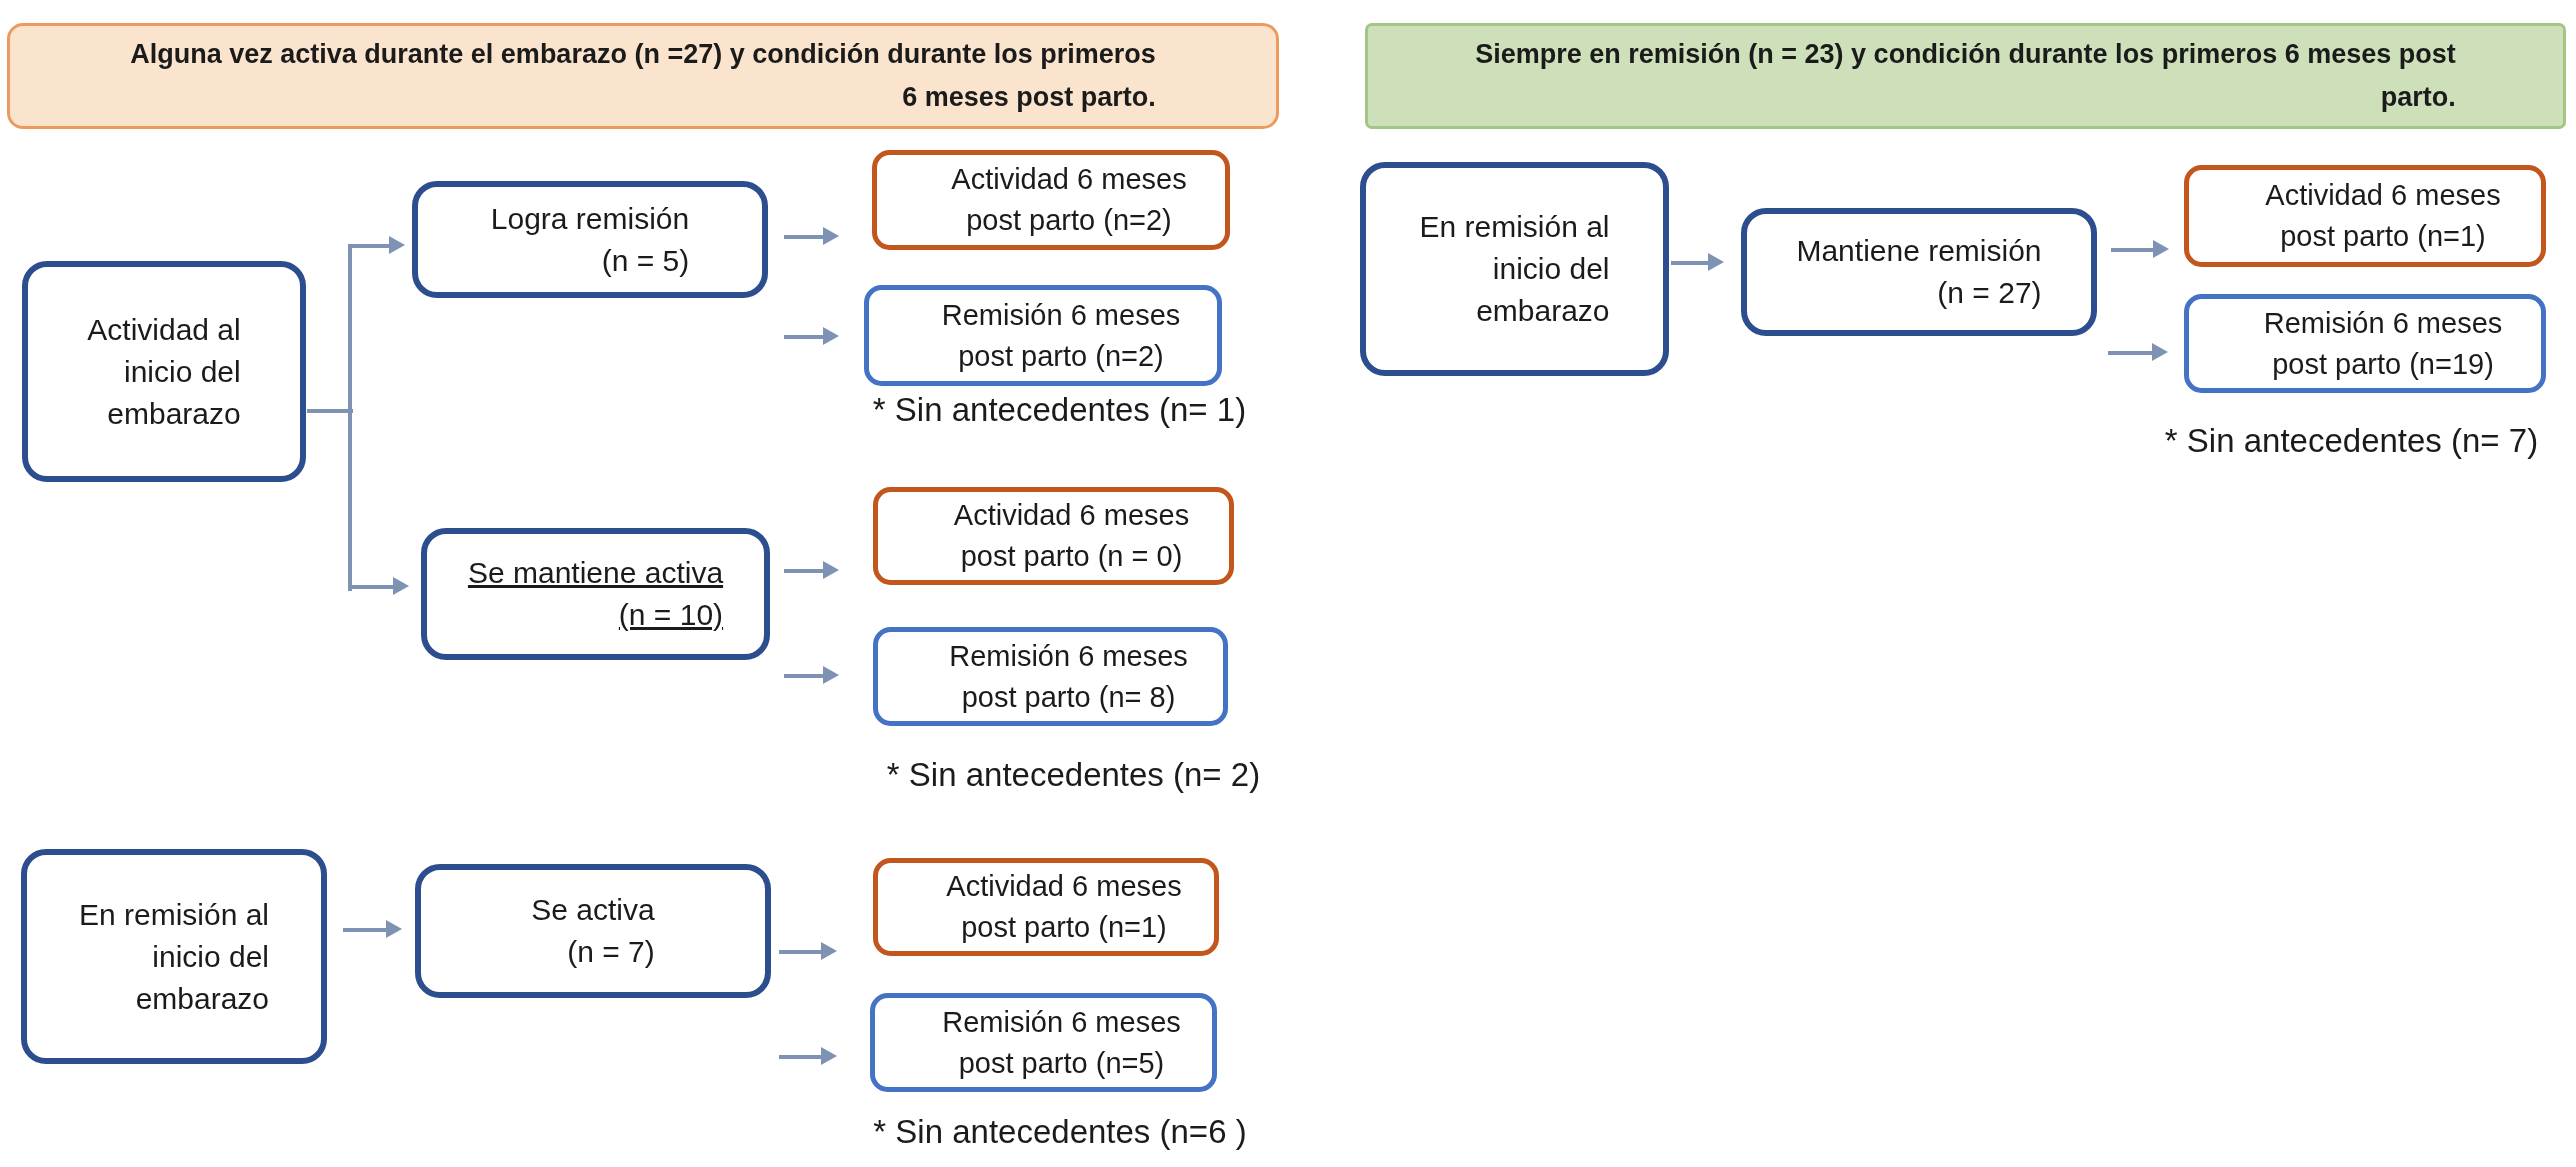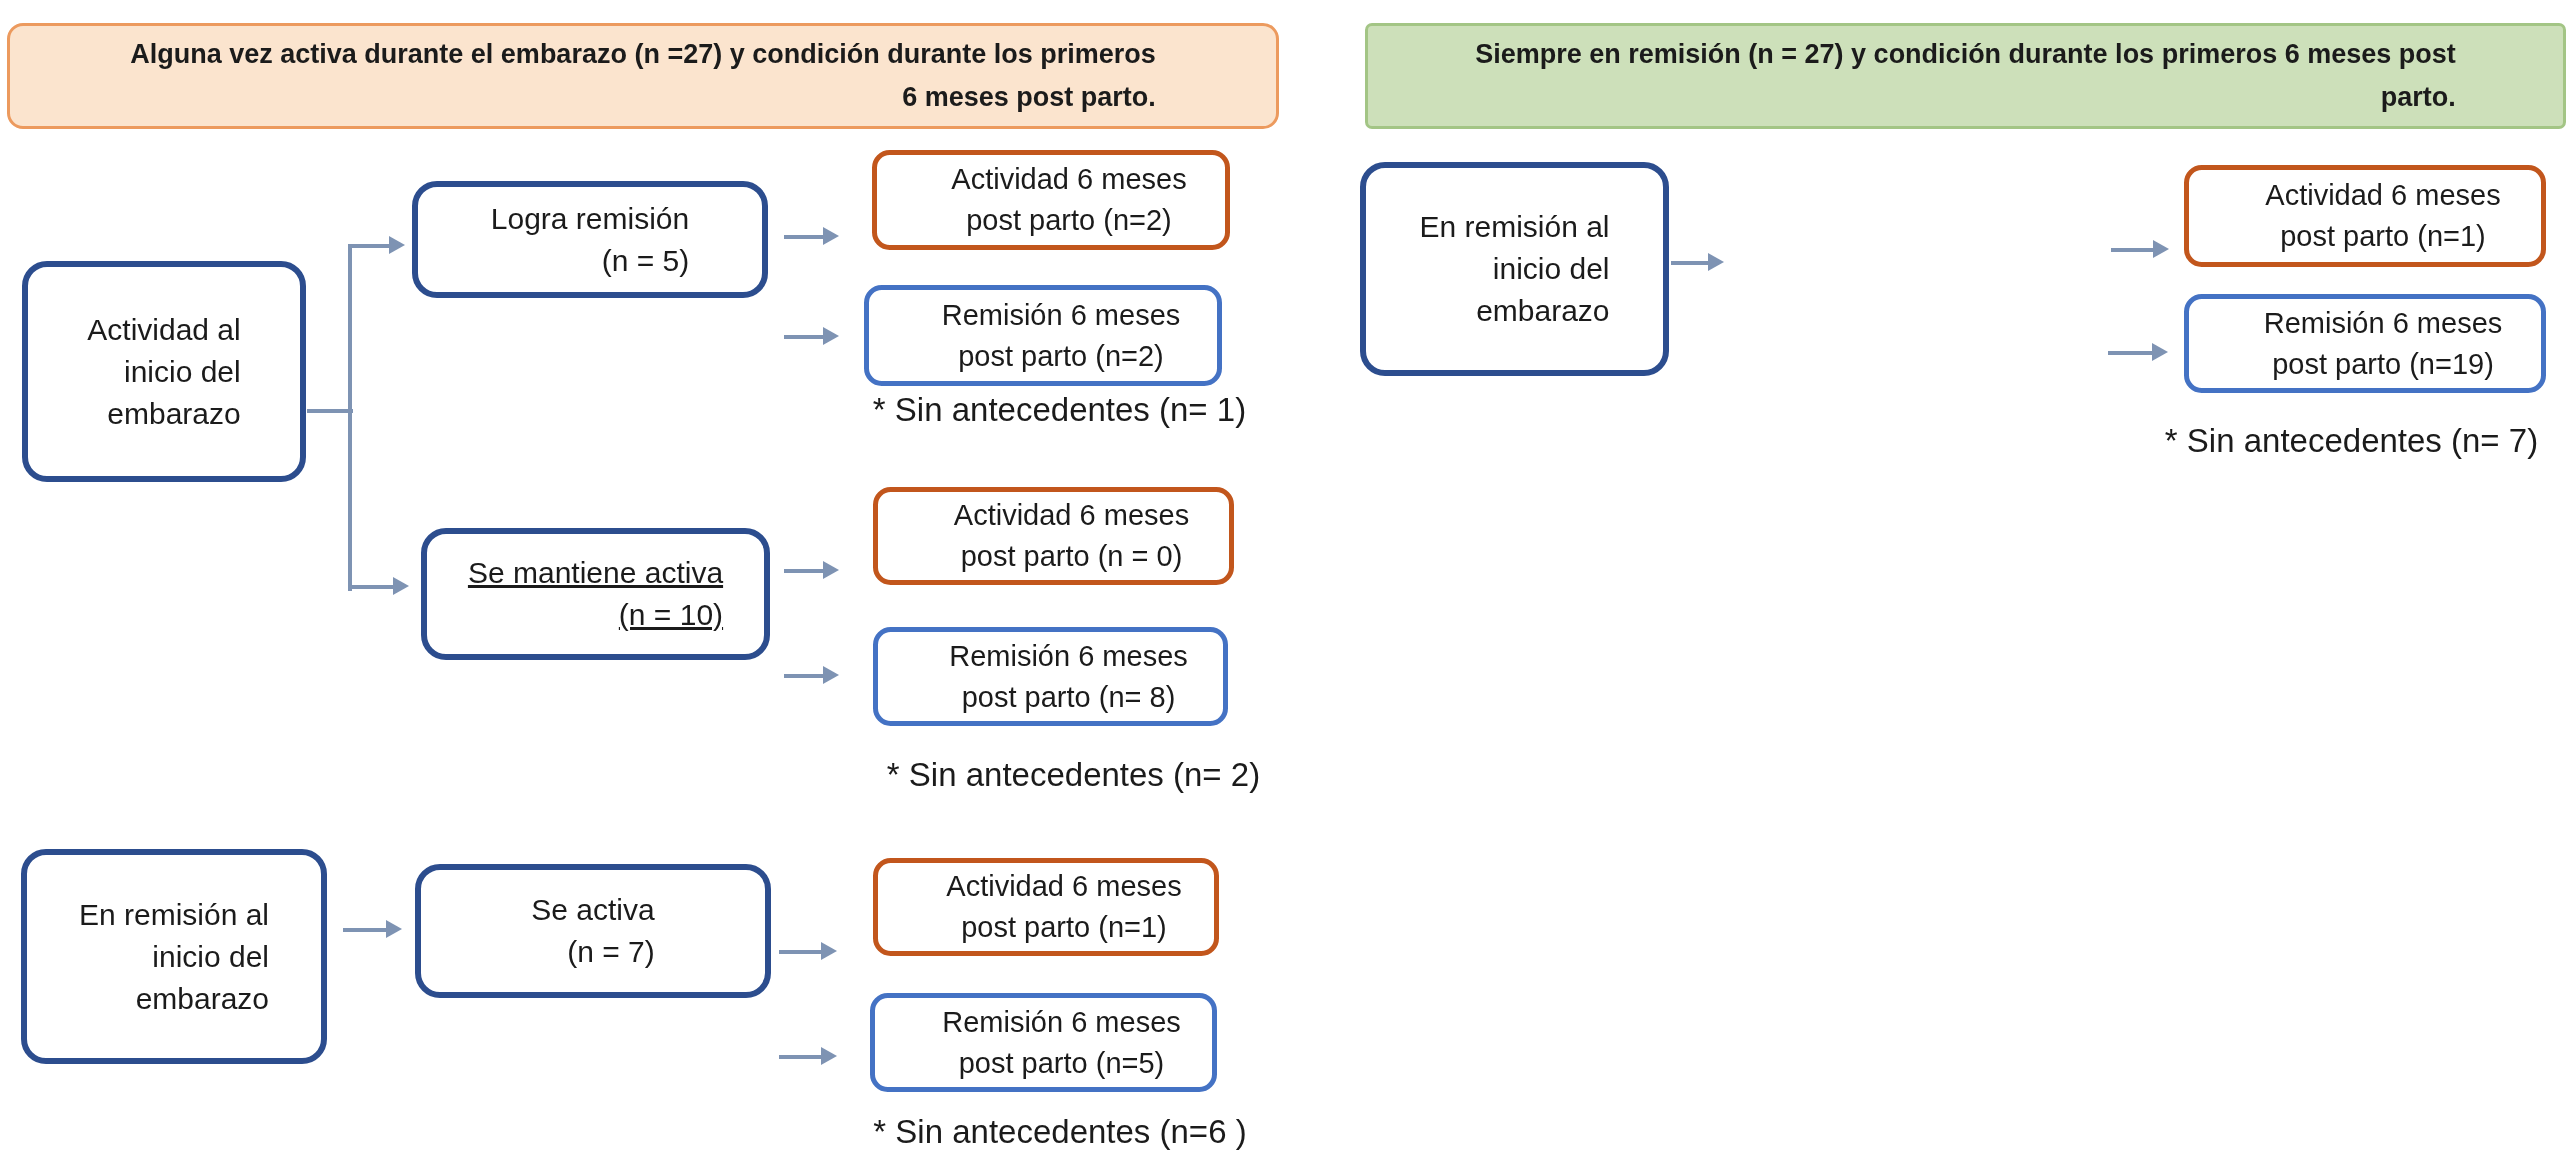--- a/index.html
+++ b/index.html
@@ -39,21 +39,21 @@
   }
 </style>
 </head>
 <body>
 
 <div class="canvas">
 
   <div class="hdr hdr-left" style="left:7px; top:23px; width:1272px; height:106px;">Alguna vez activa durante el embarazo (n =27)  y  condición durante los primeros
 6 meses post parto.</div>
 
-  <div class="hdr hdr-right" style="left:1365px; top:23px; width:1201px; height:106px;">Siempre en remisión (n = 27) y condición durante los primeros 6 meses post
+  <div class="hdr hdr-right" style="left:1365px; top:23px; width:1201px; height:106px;">Siempre en remisión (n = 23) y condición durante los primeros 6 meses post
 parto.</div>
 
   <div class="node flow" style="left:22px; top:261px; width:284px; height:221px;">Actividad al
 inicio del
 embarazo</div>
 
   <div class="node flow" style="left:412px; top:181px; width:356px; height:117px;">Logra remisión
 (n = 5)</div>
 
   <div class="node flow" style="left:421px; top:528px; width:349px; height:132px;text-decoration:underline;">Se mantiene activa
@@ -87,20 +87,22 @@
 
   <div class="node result result-remission" style="left:870px; top:993px; width:347px; height:99px;">Remisión 6 meses
 post parto (n=5)</div>
 
   <div class="note" style="left:870px; top:1113px; width:380px;">* Sin antecedentes (n=6 )</div>
 
   <div class="node flow" style="left:1360px; top:162px; width:309px; height:214px;">En remisión al
 inicio del
 embarazo</div>
 
+  <div class="node flow" style="left:1741px; top:208px; width:356px; height:128px;">Mantiene  remisión
+(n = 27)</div>
 
   <div class="node result result-activity" style="left:2184px; top:165px; width:362px; height:102px;">Actividad 6 meses
 post parto (n=1)</div>
 
   <div class="node result result-remission" style="left:2184px; top:294px; width:362px; height:99px;">Remisión 6 meses
 post parto (n=19)</div>
 
   <div class="note" style="left:2144px; top:422px; width:415px;">* Sin antecedentes (n= 7)</div>
 
   <div class="hline" style="left:307px; top:409px; width:46px;"></div>

